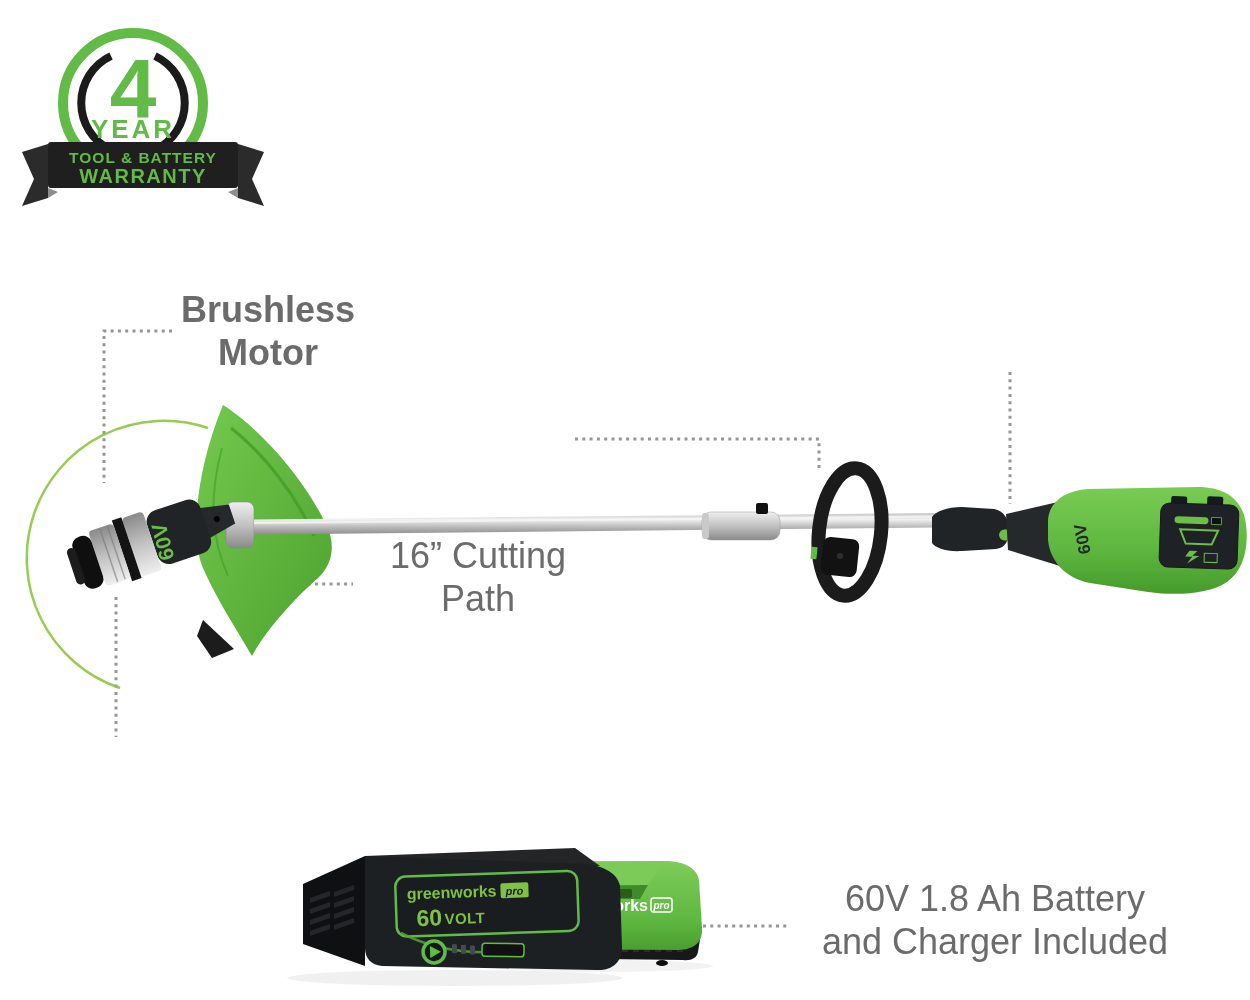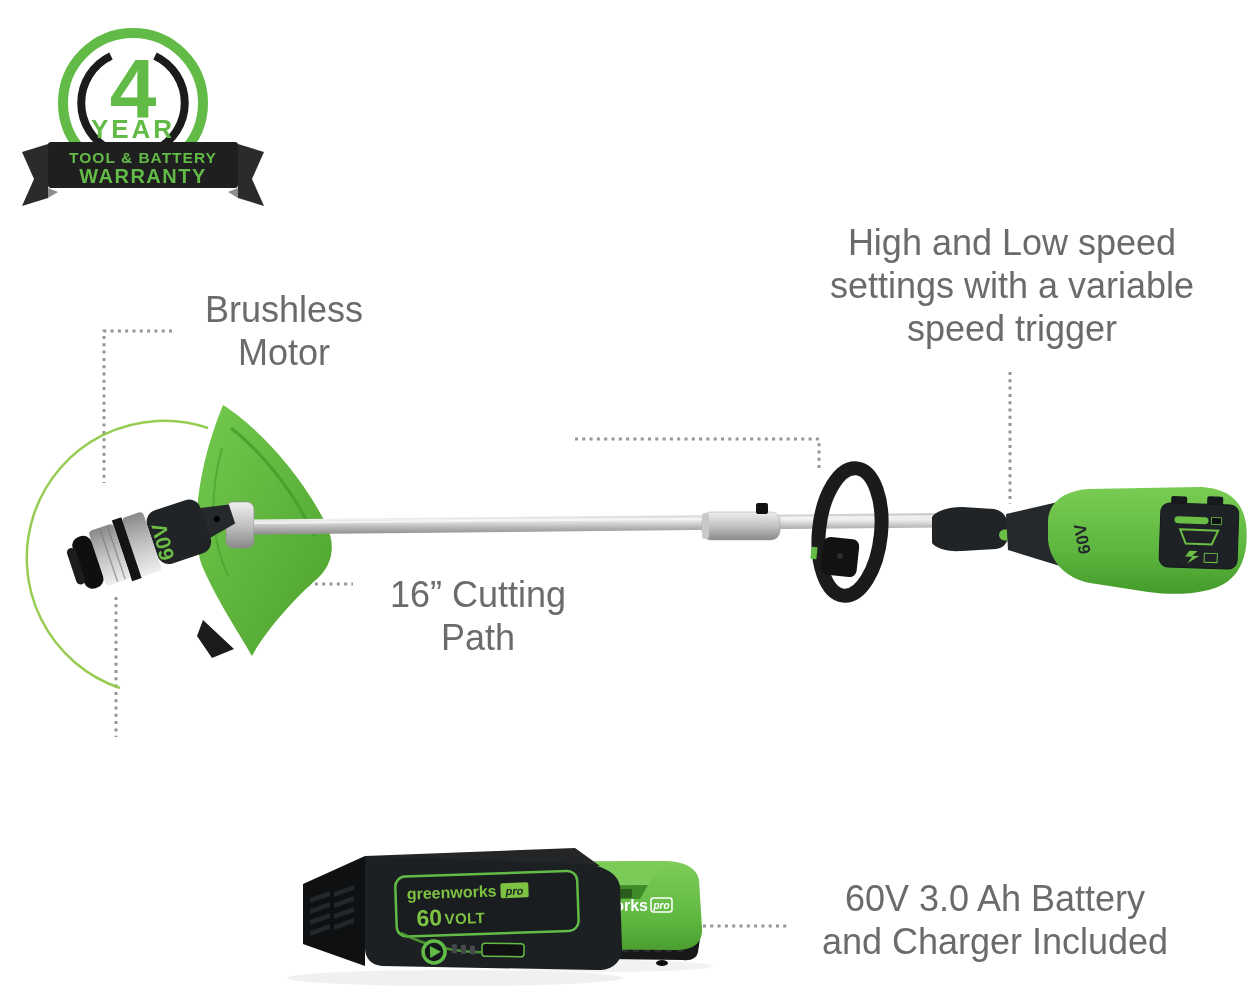--- a/index.html
+++ b/index.html
@@ -193,28 +193,25 @@
         <polygon points="430,945 441,951 430,957" fill="#62BB46"></polygon>
         <rect x="452" y="944" width="5" height="9" rx="1" fill="#454a4f"></rect>
         <rect x="461" y="945" width="5" height="9" rx="1" fill="#454a4f"></rect>
         <rect x="470" y="946" width="5" height="9" rx="1" fill="#454a4f"></rect>
         <rect x="482" y="945" width="42" height="13" rx="3" fill="#111" stroke="#62BB46" stroke-width="1.5" transform="rotate(3 503 951)"></rect>
       </g>
     </g>
   </g>
 </svg>
 
-<div class="callout" style="left:144px;top:288px;width:280px;">Brushless
+<div class="callout" style="left:128px;top:288px;width:280px;font-weight:bold;">Brushless
 Motor</div>
 
-<div class="callout" style="left:818px;top:221px;width:388px;">High and Low speed
-settings with a variable
-speed trigger</div>
-
-
-<div class="callout" style="left:350px;top:573px;width:256px;">16” Cutting
+
+
+<div class="callout" style="left:350px;top:534px;width:256px;">16” Cutting
 Path</div>
 
 
-<div class="callout" style="left:775px;top:877px;width:440px;">60V 3.0 Ah Battery
+<div class="callout" style="left:775px;top:877px;width:440px;">60V 1.8 Ah Battery
 and Charger Included</div>
 
 </div>
 
 </body></html>

